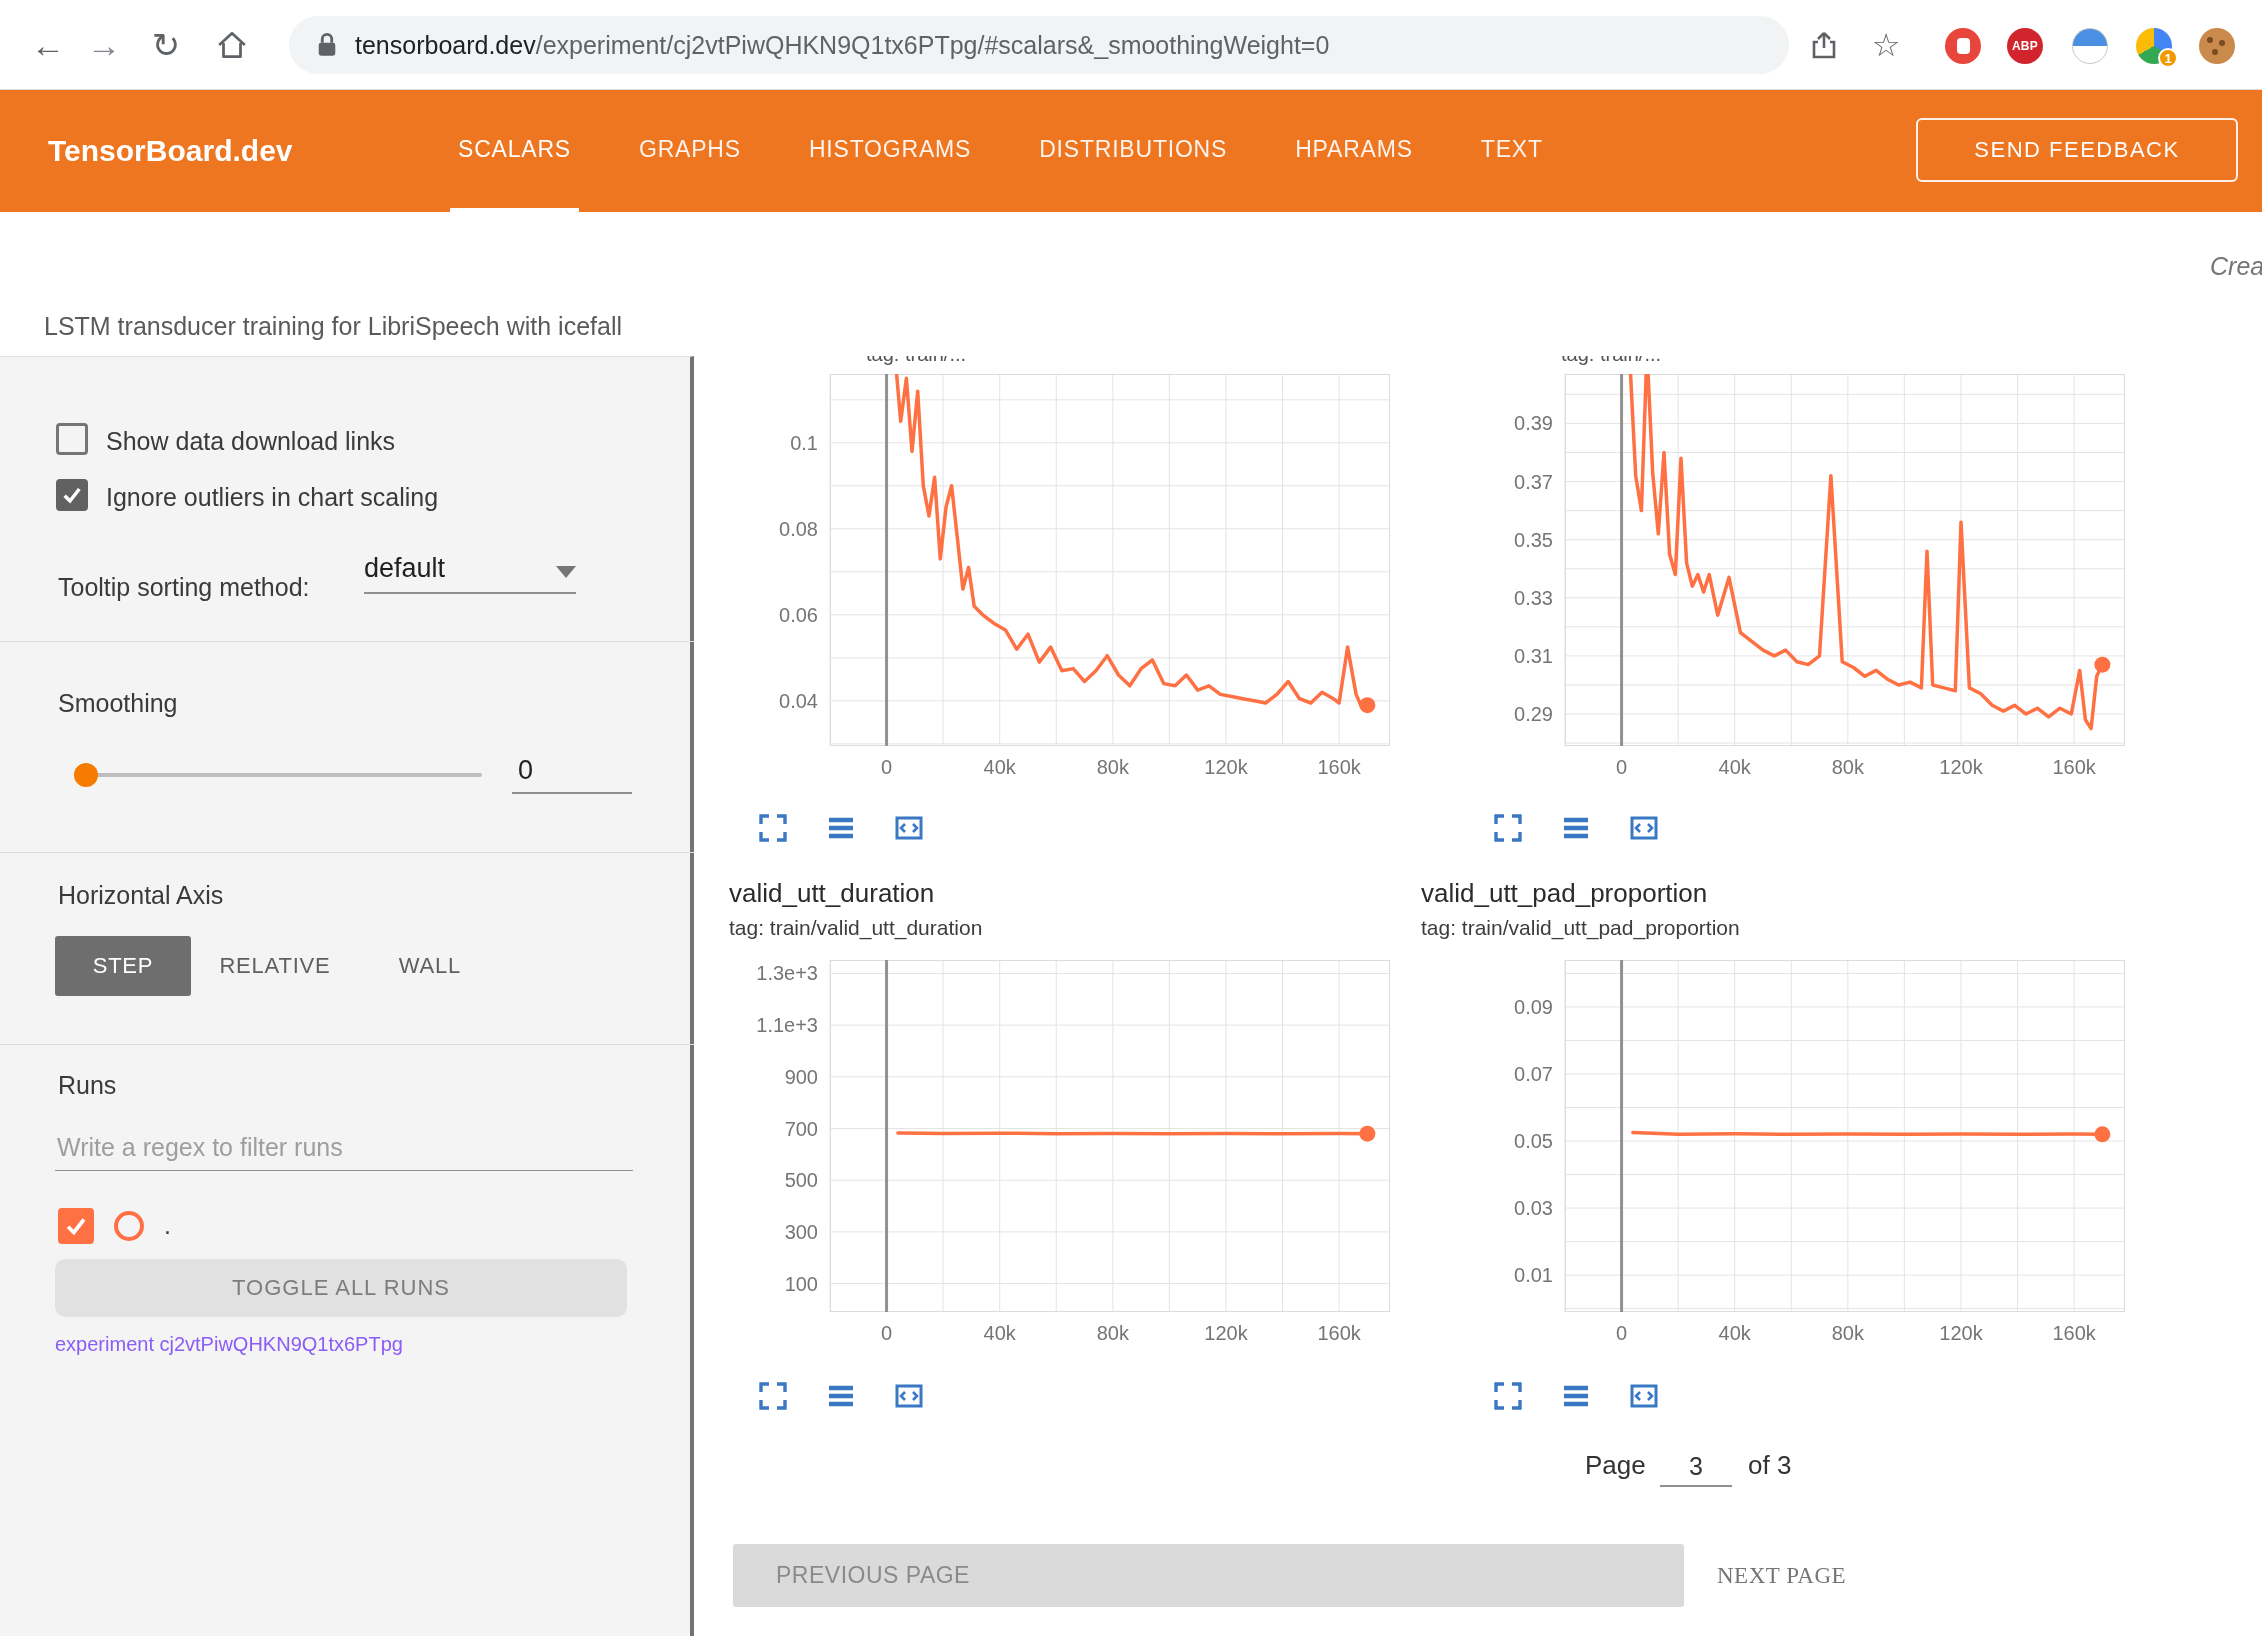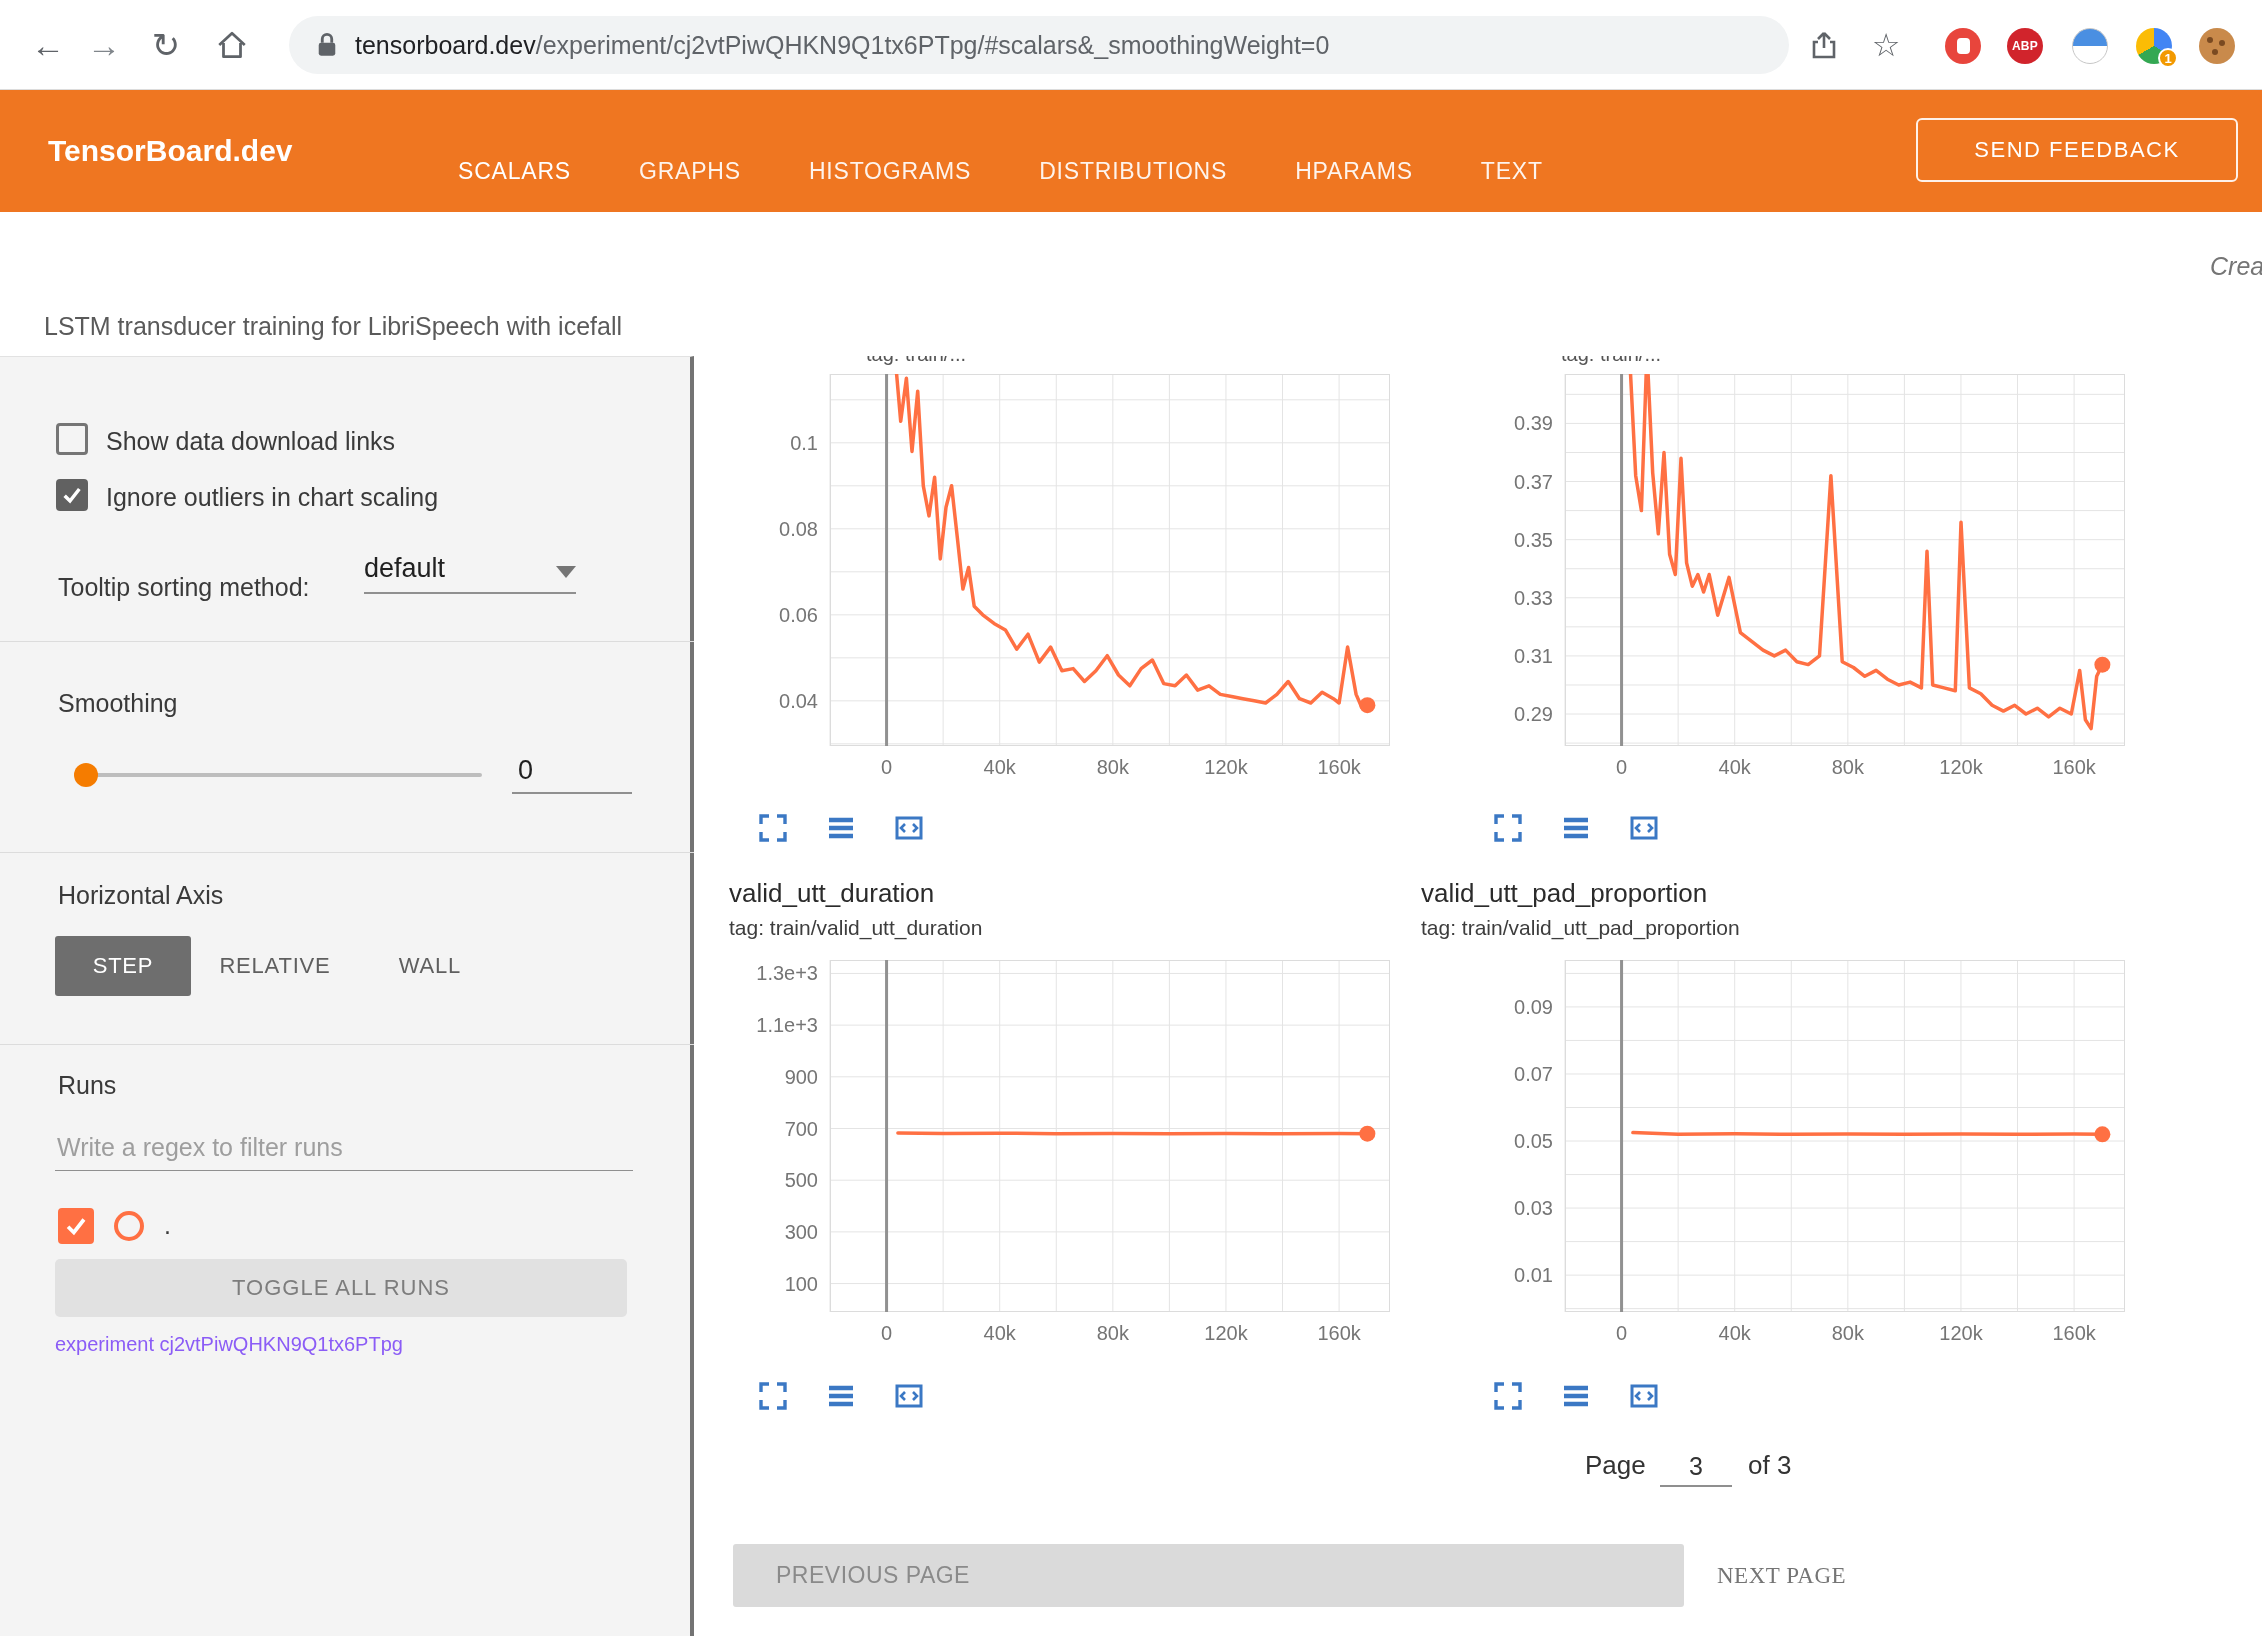--- a/index.html
+++ b/index.html
@@ -20,21 +20,21 @@
 .ext.pie{background:linear-gradient(#4a8fe2 50%,#fff 50%);border:1px solid #c7c7c7;}
 .ext.colorful{background:conic-gradient(#4285f4 0 120deg,#34a853 120deg 240deg,#fbbc05 240deg 360deg);}
 .ext .badge{position:absolute;right:-6px;bottom:-4px;width:20px;height:20px;border-radius:50%;background:#f29900;color:#fff;font-size:13px;font-weight:bold;display:flex;align-items:center;justify-content:center;border:2px solid #fff;}
 .ext.cookie{background:#c98a4b;}
 .ext.cookie i{position:absolute;width:6px;height:6px;border-radius:50%;background:#7a4a21;}
 
 
 .appbar{position:absolute;left:0;top:90px;width:2262px;height:122px;background:#ef7621;}
 .logo{position:absolute;left:48px;top:0;height:122px;display:flex;align-items:center;color:#fff;font-size:30px;font-weight:bold;}
 .tabs{position:absolute;left:450px;top:0;height:122px;display:flex;gap:52px;}
-.tab{display:flex;align-items:center;height:100%;color:rgba(255,255,255,.92);font-size:23px;letter-spacing:.8px;padding:0 8px;border-bottom:4px solid transparent;cursor:pointer;margin-top:22px;}
+.tab{display:flex;align-items:center;height:100%;color:rgba(255,255,255,.92);font-size:23px;letter-spacing:.8px;padding:0 8px;border-bottom:4px solid transparent;cursor:pointer;}
 .tab.active{color:#fff;border-bottom-color:#fff;}
 .feedback{position:absolute;left:1916px;top:28px;width:322px;height:64px;background:transparent;border:2px solid rgba(255,255,255,.9);border-radius:6px;color:#fff;font-size:22px;letter-spacing:1.5px;cursor:pointer;font-family:inherit;}
 
 .crea{position:absolute;left:2210px;top:252px;font-style:italic;color:#757575;font-size:25px;white-space:nowrap;}
 .desc{position:absolute;left:44px;top:312px;color:#5a5a5a;font-size:25px;}
 
 
 .sidebar{position:absolute;left:0;top:356px;width:694px;height:1280px;background:#f4f4f4;border-top:1px solid #e2e2e2;border-right:4px solid #737373;}
 .sidebar>*{position:absolute;}
 .divider{left:0;width:694px;height:1px;background:#dcdcdc;}
@@ -46,21 +46,21 @@
 .dd-val{font-size:27px;color:#212121;flex:1;}
 .dd-arrow{width:0;height:0;border-left:10px solid transparent;border-right:10px solid transparent;border-top:12px solid #757575;margin-bottom:6px;}
 .slider{height:4px;background:#bdbdbd;border-radius:2px;cursor:pointer;}
 .thumb{position:absolute;left:-4px;top:-10px;width:24px;height:24px;border-radius:50%;background:#f57c00;}
 .num{font-size:27px;color:#212121;border-bottom:2px solid #8f8f8f;padding:0 0 6px 6px;cursor:text;}
 .axis-btn{height:60px;display:flex;align-items:center;justify-content:center;font-size:22px;letter-spacing:.8px;color:#5f5f5f;border-radius:3px;cursor:pointer;}
 .axis-btn.active{background:#6e6e6e;color:#fff;}
 .filter{background:transparent;border:none;border-bottom:1px solid #8f8f8f;font-size:25px;color:#212121;padding:6px 2px;outline:none;font-family:inherit;height:46px;}
 .filter::placeholder{color:#9e9e9e;}
 .run-circle{width:30px;height:30px;border-radius:50%;border:4px solid #ff7043;background:transparent;}
-.toggle-runs{height:58px;background:#e1e1e1;border:none;border-radius:5px;color:#7d7d7d;font-size:22px;letter-spacing:1px;cursor:pointer;font-family:inherit;}
+.toggle-runs{height:58px;background:#e1e1e1;border:none;border-radius:10px;color:#7d7d7d;font-size:22px;letter-spacing:1px;cursor:pointer;font-family:inherit;}
 .exp-name{font-size:20px;color:#8b5cf6;}
 
 
 svg.chart{position:absolute;background:#fff;overflow:hidden;}
 svg.chart text{font-family:"Liberation Sans",sans-serif;}
 .chart-frag{position:absolute;height:13px;overflow:hidden;width:260px;}
 .chart-frag span{display:inline-block;transform:translateY(-13px);font-size:20px;color:#555;white-space:nowrap;}
 .chart-title{position:absolute;font-size:26px;color:#2b2b2b;white-space:nowrap;}
 .chart-sub{position:absolute;font-size:21px;color:#3d3d3d;white-space:nowrap;}
 .chart-icons{position:absolute;display:flex;gap:36px;color:#3b78c4;}

